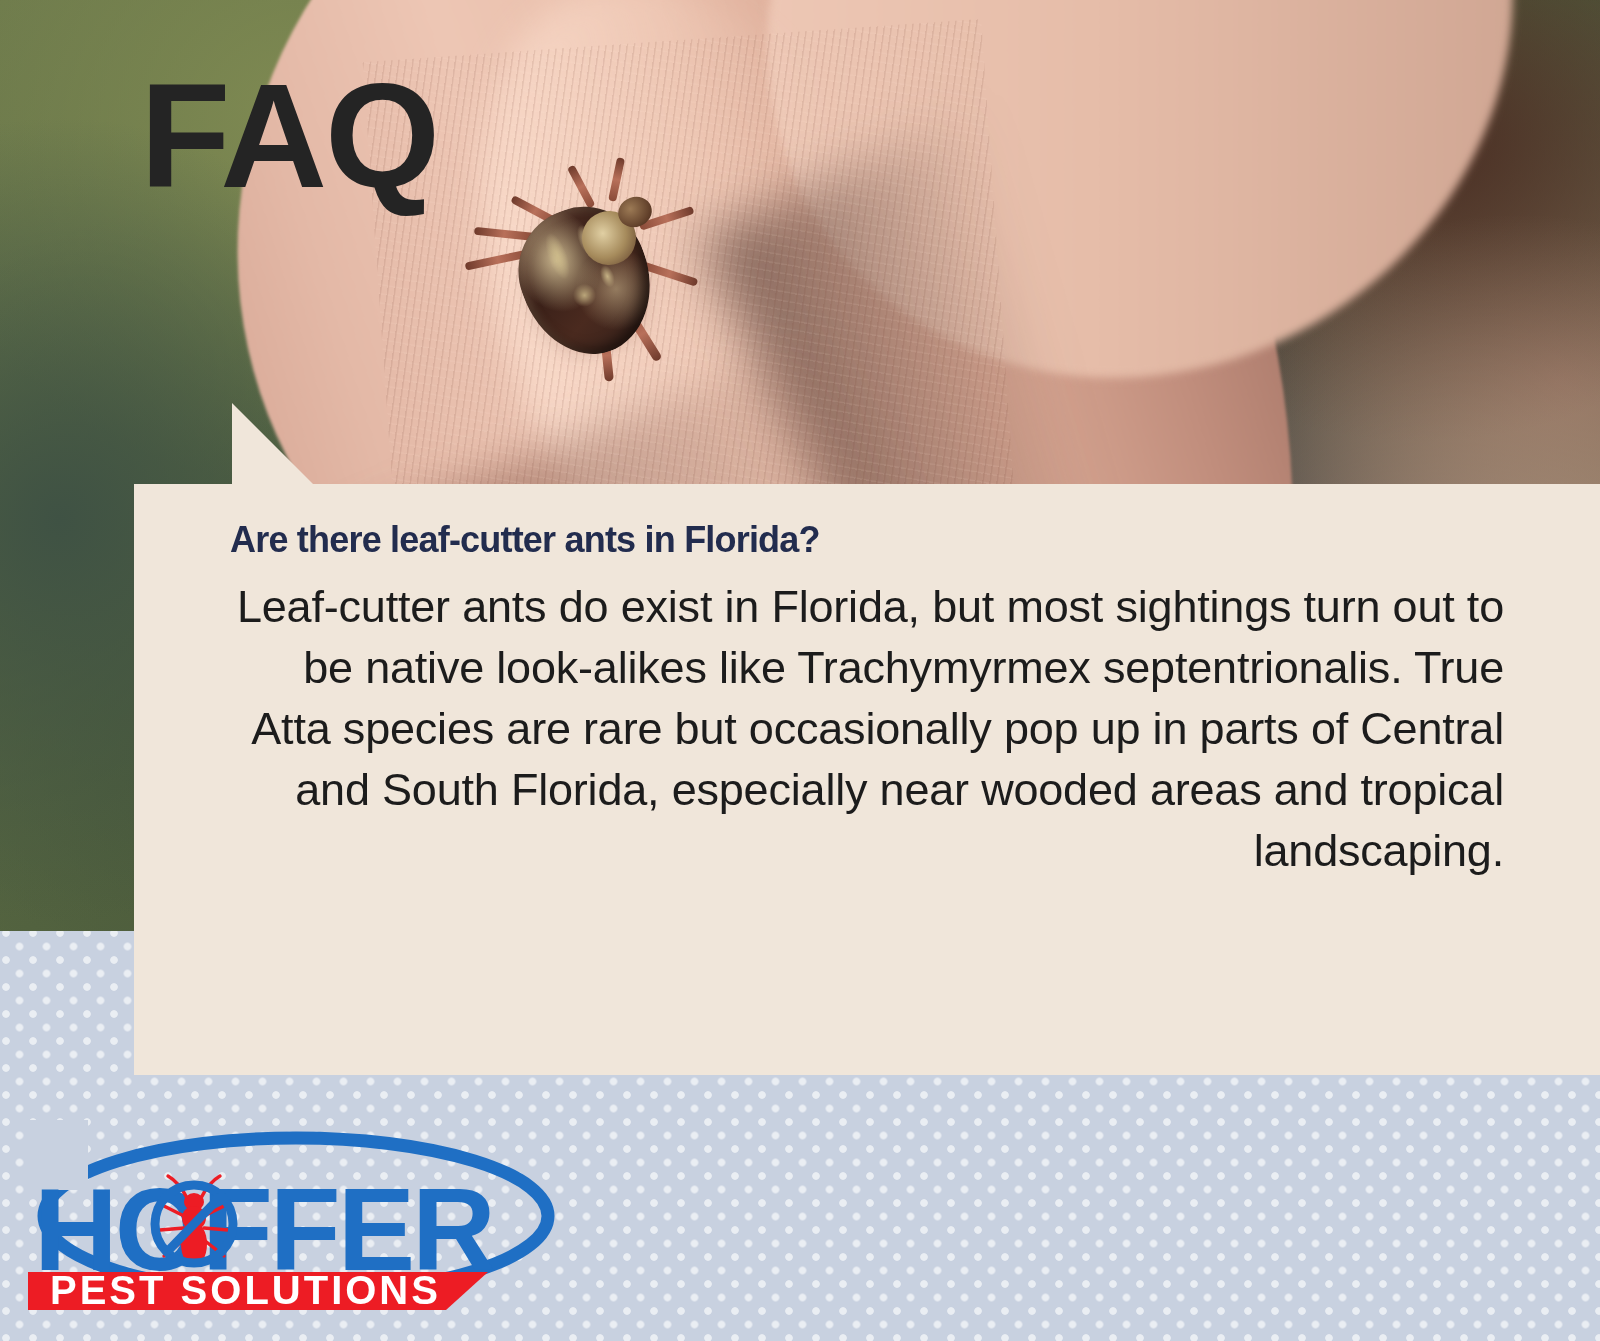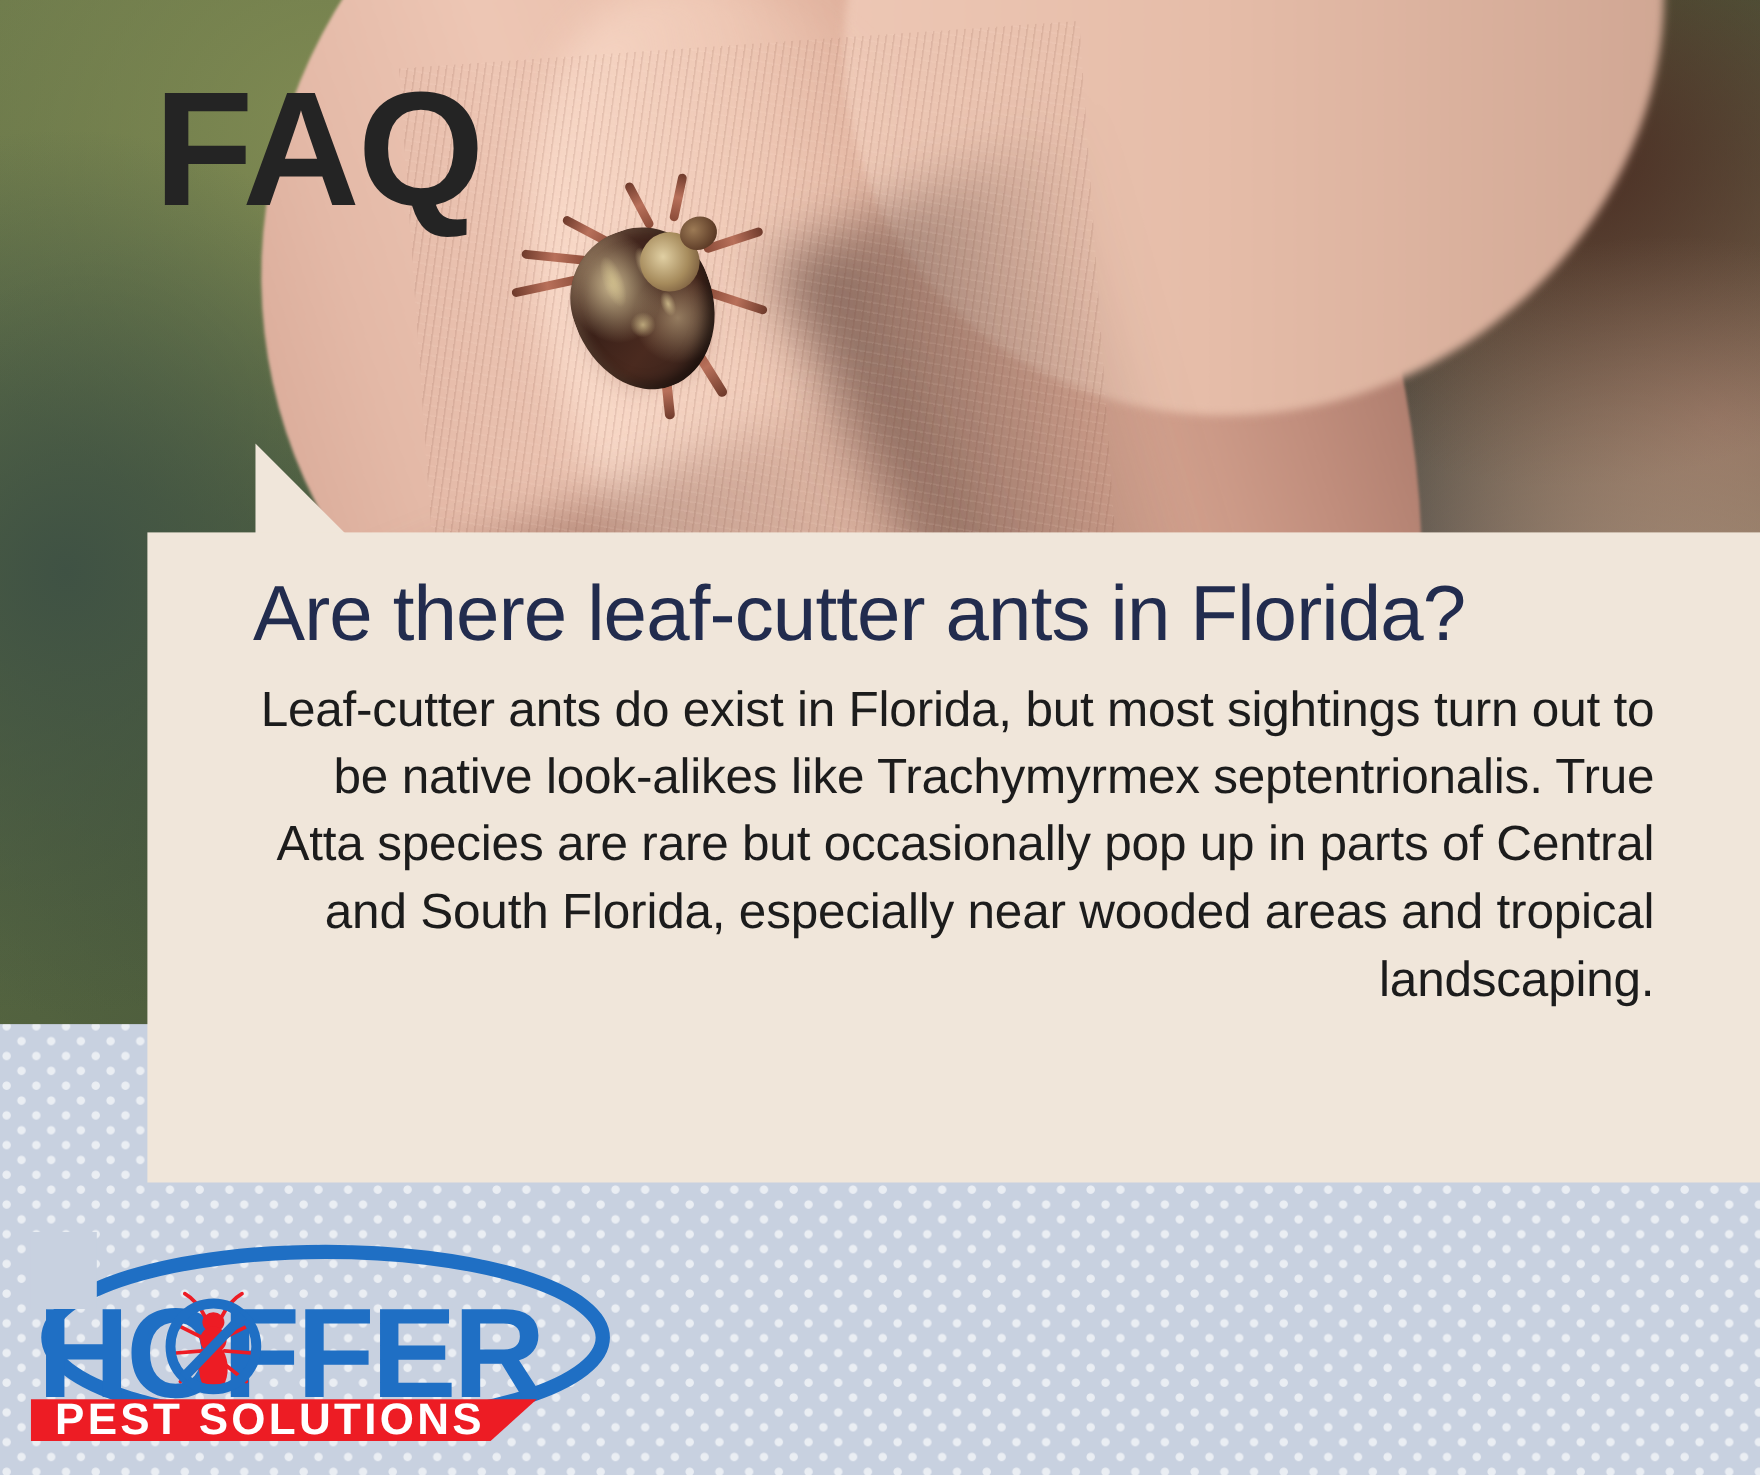--- a/index.html
+++ b/index.html
@@ -215,22 +215,22 @@
     left: 134px;
     top: 484px;
     width: 1466px;
     height: 591px;
     background: #f0e6da;
     z-index: 8;
     box-sizing: border-box;
     padding: 36px 96px 0 96px;
   }
   .card-heading {
-    font-size: 71px;
-    font-weight: 400;
+    font-size: 36px;
+    font-weight: 700;
     color: #222c4e;
     letter-spacing: -0.8px;
     margin: 0 0 16px 0;
     line-height: 1.1;
   }
   .card-body {
     font-size: 45px;
     color: #1c1c1c;
     line-height: 1.36;
     margin: 0;

